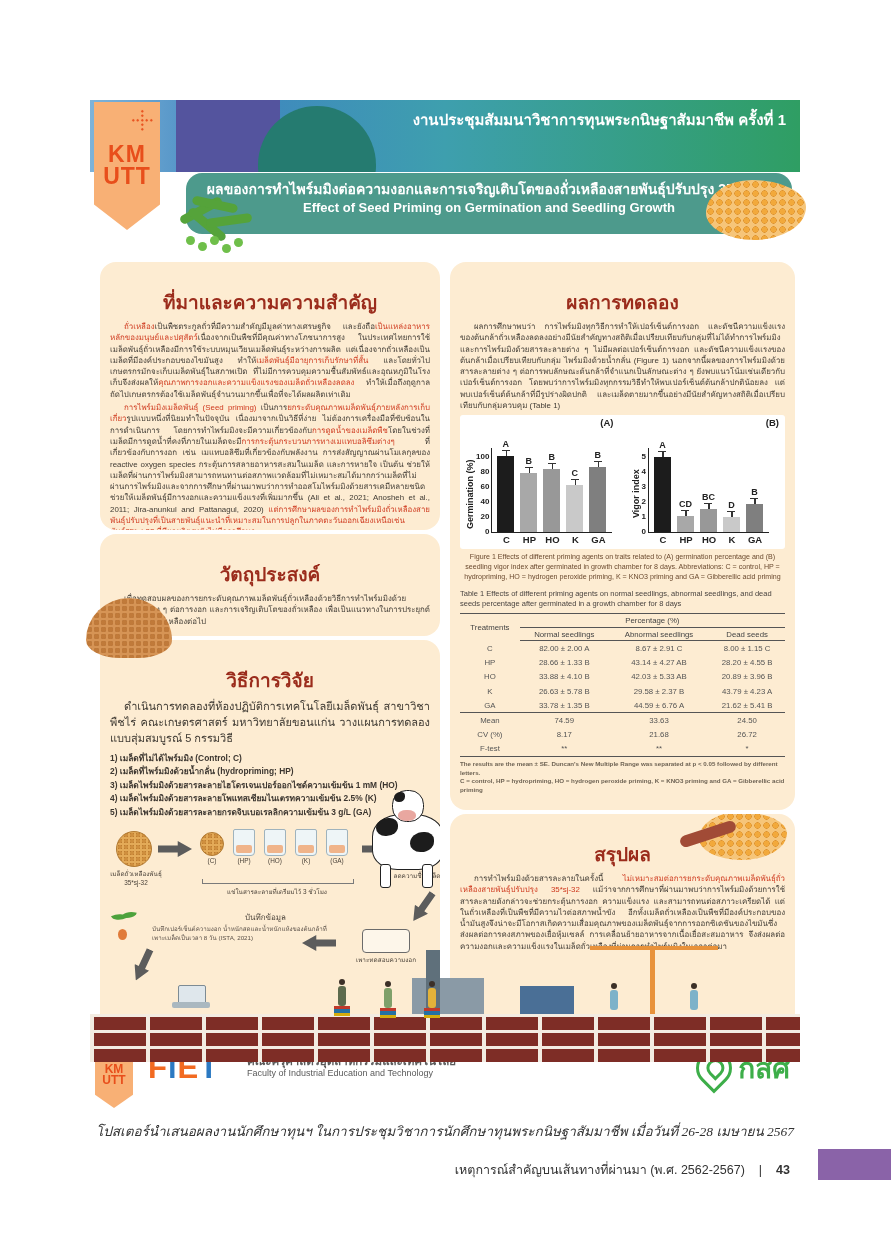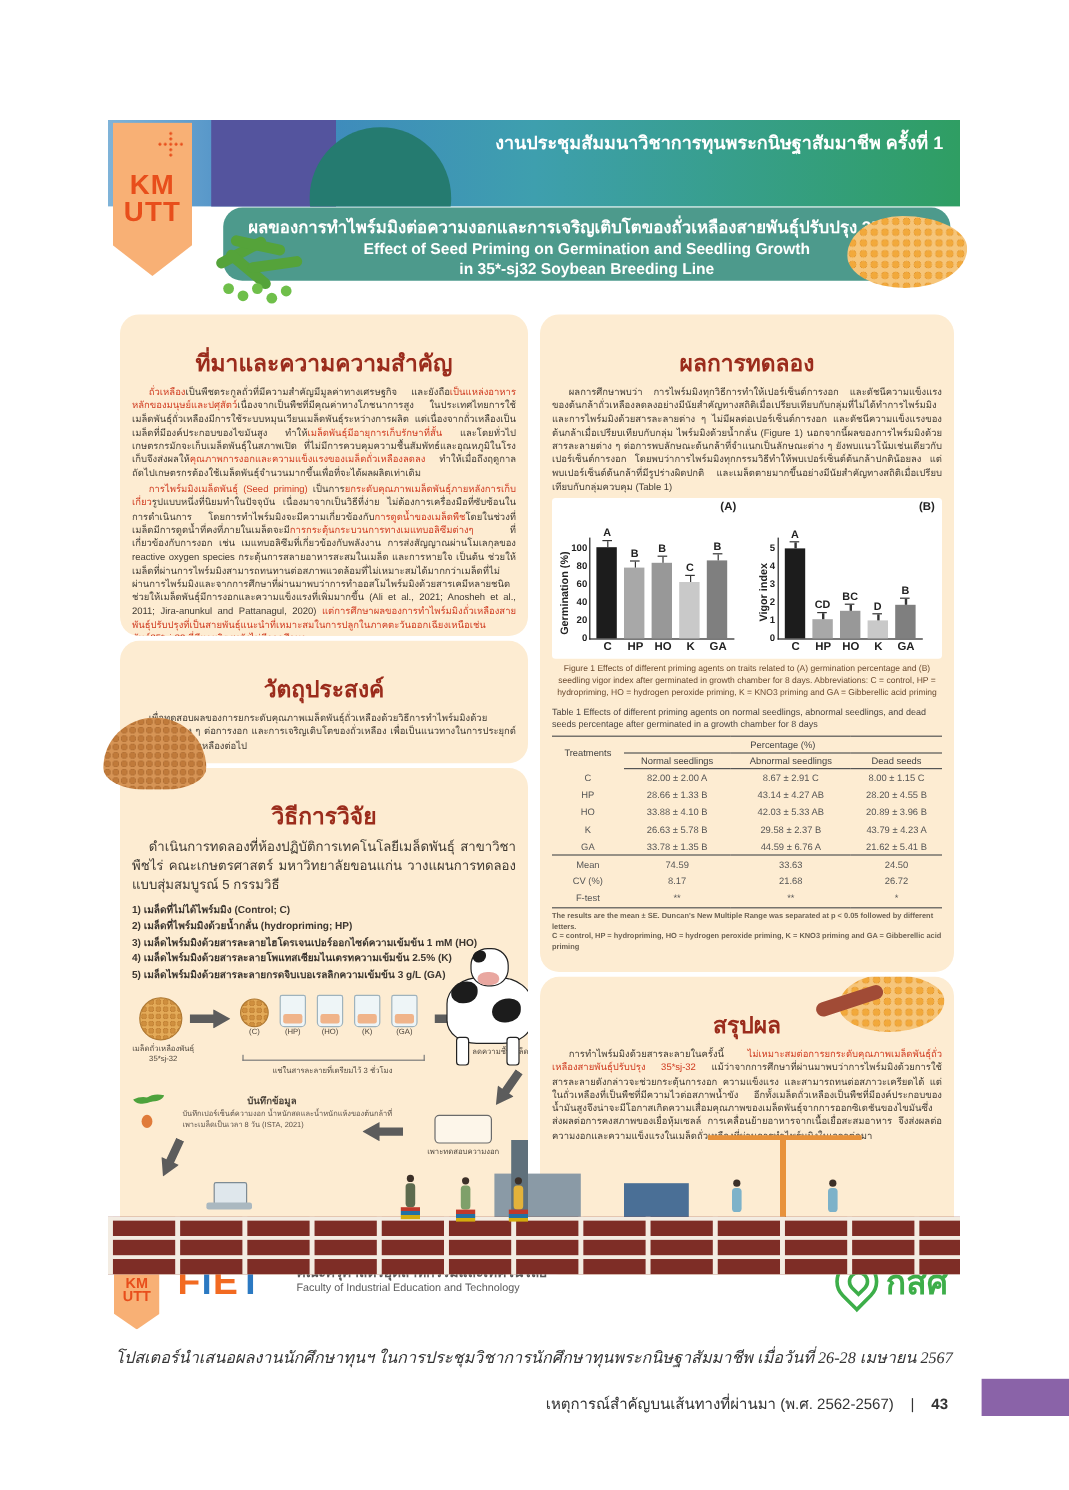--- a/index.html
+++ b/index.html
@@ -73,21 +73,21 @@
   .flow-label{position:absolute;text-align:center}
   .bracket-line{position:absolute;border-bottom:1px solid #7a7a7a;border-left:1px solid #7a7a7a;border-right:1px solid #7a7a7a;height:4px}
   .tray{width:46px;height:22px;border:1.3px solid #6b6b6b;border-radius:4px;background:#fdf6ea;position:absolute}
   .sprout{position:absolute;width:26px;height:36px}
   .leaf{position:absolute;width:14px;height:8px;background:#4da23c;border-radius:0 100% 0 100%}
   .sprout-seed{position:absolute;width:9px;height:11px;background:#e07b3a;border-radius:50%;left:6px;top:18px}
   .laptop{position:absolute;width:38px;height:24px}
   .laptop .scr{position:absolute;left:6px;top:0;width:26px;height:17px;background:#dfe7ec;border:1.5px solid #7d8b94;border-radius:2px}
   .laptop .kb{position:absolute;left:0;top:17px;width:38px;height:6px;background:#aab8c0;border-radius:2px}
   .flow-desc{position:absolute;font-size:6.2px;line-height:1.4;color:#5a5048;text-align:left}
-  .flow-title{position:absolute;font-size:8px;font-weight:bold;color:#4a4239;text-align:left}
+  .flow-title{position:absolute;font-size:8px;font-weight:normal;color:#4a4239;text-align:right}
 
   
   .figure-area{position:relative;display:flex;gap:18px;background:#fff;border-radius:3px;
                padding:12px 6px 4px 6px;margin-top:4px}
   .chart{position:relative;flex:1;height:118px}
   .panel-lab{position:absolute;top:-10px;right:0;font-size:9.5px;font-weight:bold;color:#222}
   .chart-inner{display:flex;position:absolute;left:0;bottom:0}
   .ylab{writing-mode:vertical-rl;transform:rotate(180deg);font-size:9px;font-weight:bold;color:#222;
         text-align:center;height:92px;line-height:1}
   .ycol{display:flex;flex-direction:column;justify-content:space-between;height:84px;
@@ -161,21 +161,20 @@
     <div>งานประชุมสัมมนาวิชาการทุนพระกนิษฐาสัมมาชีพ ครั้งที่ 1</div>
   </div>
   <div class="kmutt-badge">
     <div class="kmutt-dots"></div>
     <span>KM</span>
     <span>UTT</span>
   </div>
   <div class="title-box">
     <div class="title-th">ผลของการทำไพร์มมิงต่อความงอกและการเจริญเติบโตของถั่วเหลืองสายพันธุ์ปรับปรุง 35*sj-32</div>
     <div class="title-en">Effect of Seed Priming on Germination and Seedling Growth</div>
-    <div class="title-en">in 35*-sj32 Soybean Breeding Line</div>
   </div>
   <div class="peas">
     <span class="pod" style="left:2px;top:14px;transform:rotate(-28deg)"></span>
     <span class="pod" style="left:16px;top:8px;transform:rotate(12deg)"></span>
     <span class="pod" style="left:8px;top:28px;transform:rotate(40deg)"></span>
     <span class="pod" style="left:30px;top:24px;transform:rotate(-8deg)"></span>
     <span class="pea" style="left:10px;top:44px"></span>
       <span class="pea" style="left:22px;top:50px"></span>
     <span class="pea" style="left:34px;top:44px"></span>
       <span class="pea" style="left:46px;top:52px"></span>

